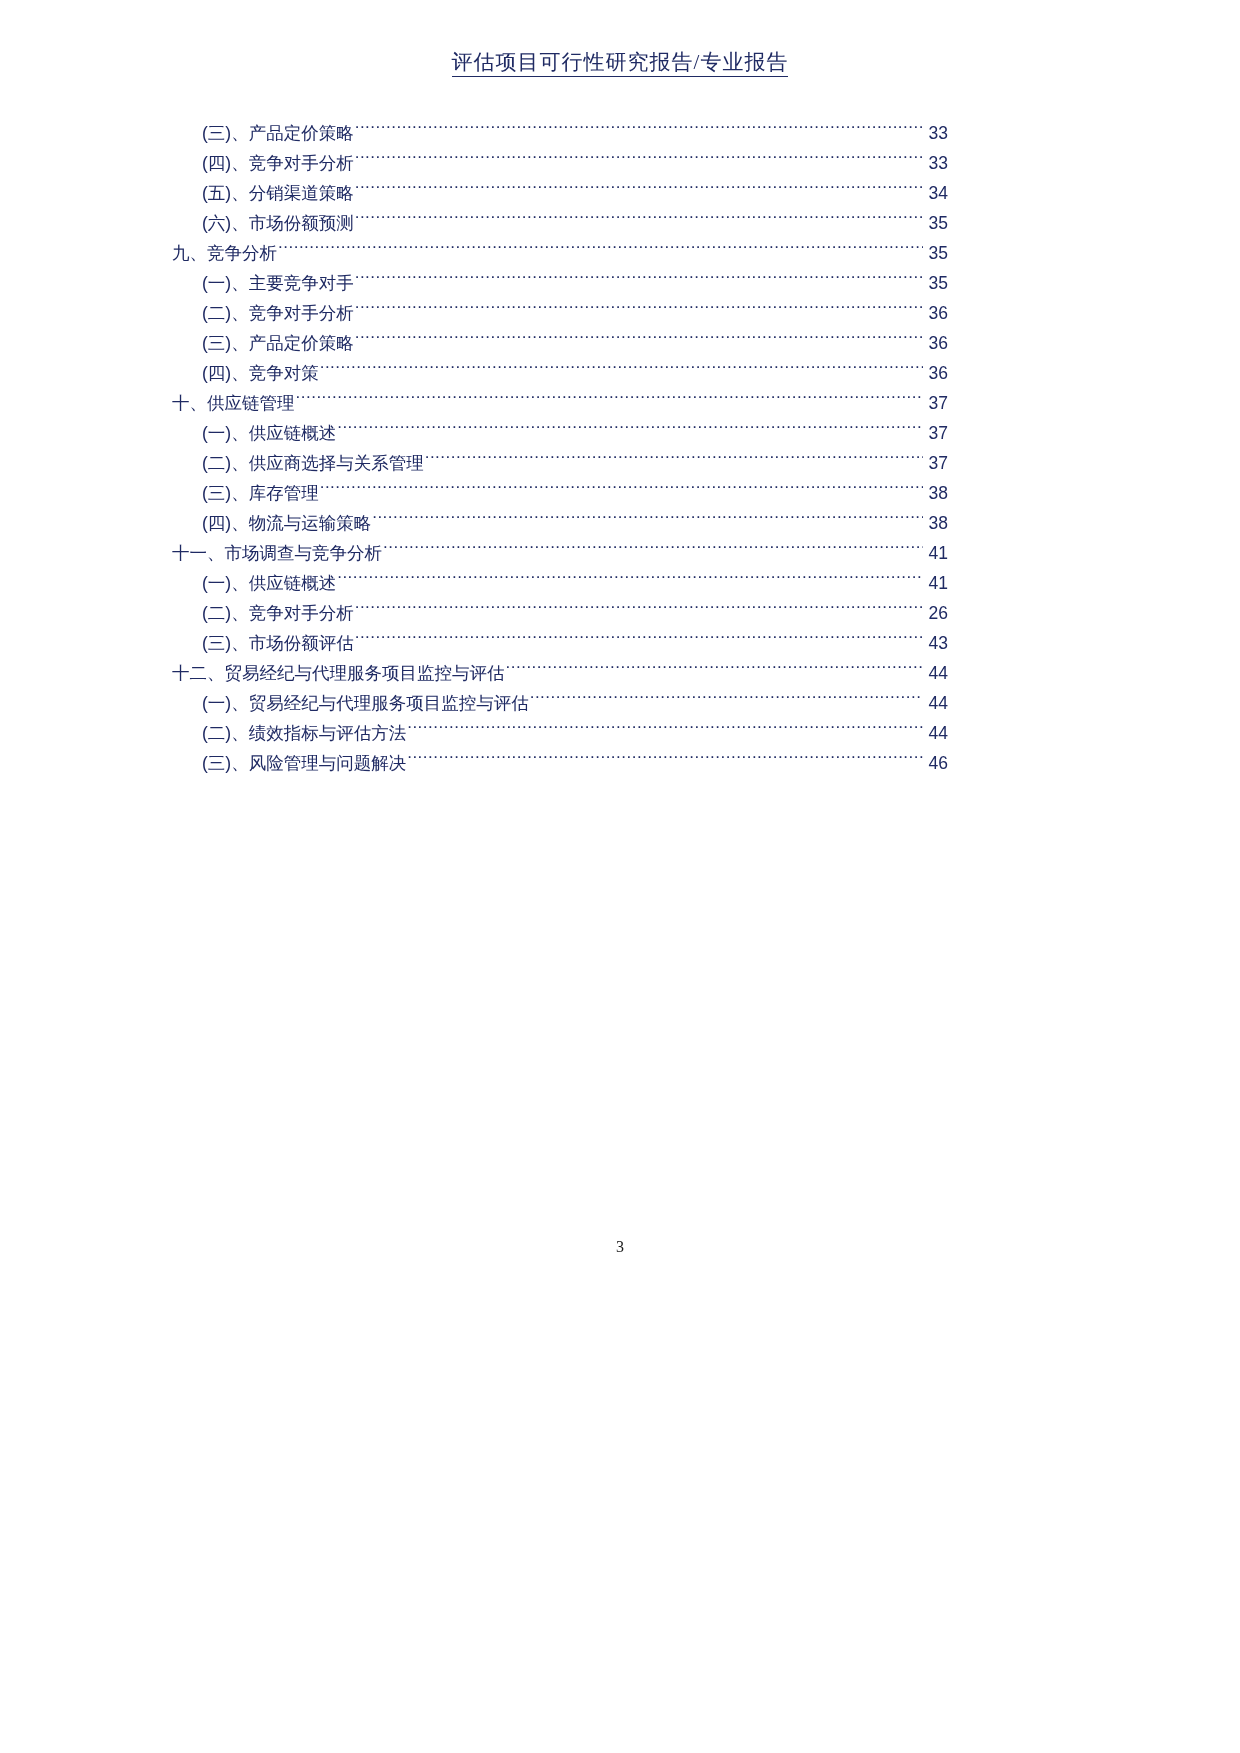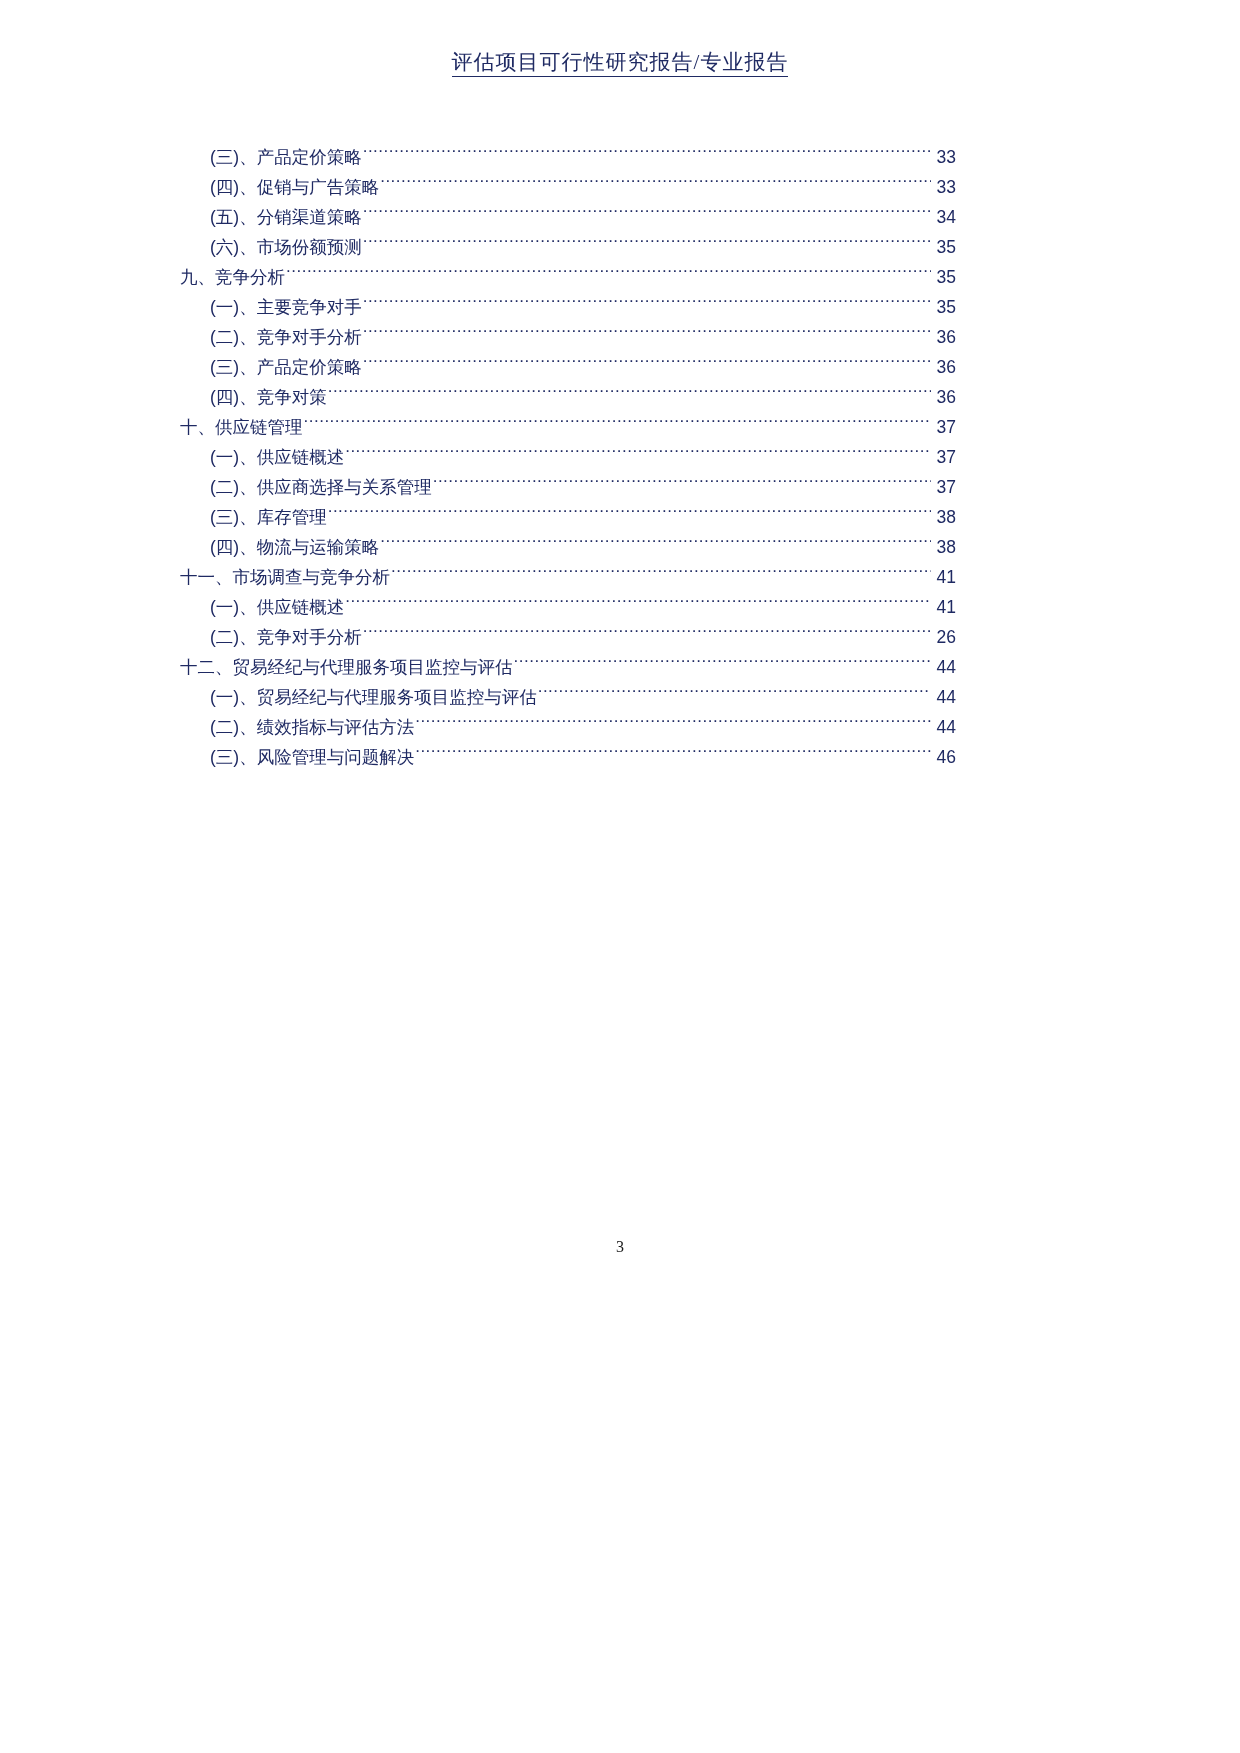--- a/index.html
+++ b/index.html
@@ -28,23 +28,22 @@
     color: #1f2a63;
     letter-spacing: 1px;
   }
   .header span {
     border-bottom: 1px solid #1f2a63;
     padding-bottom: 2px;
   }
   .toc {
     position: absolute;
     top: 118px;
-    left: 180px;
+    left: 172px;
     width: 776px;
-    margin-top: 24px;
   }
   .toc-row {
     display: flex;
     align-items: baseline;
     font-size: 17.5px;
     line-height: 30px;
     white-space: nowrap;
     color: #1f2a63;
   }
   .toc-row.level1 {
@@ -99,21 +98,21 @@
     <span>评估项目可行性研究报告/专业报告</span>
   </div>
 
   <div class="toc" id="toc-list">
       <div class="toc-row level2">
         <span class="toc-label">(三)、产品定价策略</span>
         <span class="toc-dots"></span>
         <span class="toc-page">33</span>
       </div>
       <div class="toc-row level2">
-        <span class="toc-label">(四)、促销与广告策略</span>
+        <span class="toc-label">(四)、竞争对手分析</span>
         <span class="toc-dots"></span>
         <span class="toc-page">33</span>
       </div>
       <div class="toc-row level2">
         <span class="toc-label">(五)、分销渠道策略</span>
         <span class="toc-dots"></span>
         <span class="toc-page">34</span>
       </div>
       <div class="toc-row level2">
         <span class="toc-label">(六)、市场份额预测</span>
@@ -177,20 +176,25 @@
       </div>
       <div class="toc-row level2">
         <span class="toc-label">(一)、供应链概述</span>
         <span class="toc-dots"></span>
         <span class="toc-page">41</span>
       </div>
       <div class="toc-row level2">
         <span class="toc-label">(二)、竞争对手分析</span>
         <span class="toc-dots"></span>
         <span class="toc-page">26</span>
+      </div>
+      <div class="toc-row level2">
+        <span class="toc-label">(三)、市场份额评估</span>
+        <span class="toc-dots"></span>
+        <span class="toc-page">43</span>
       </div>
       <div class="toc-row level1">
         <span class="toc-label">十二、贸易经纪与代理服务项目监控与评估</span>
         <span class="toc-dots"></span>
         <span class="toc-page">44</span>
       </div>
       <div class="toc-row level2">
         <span class="toc-label">(一)、贸易经纪与代理服务项目监控与评估</span>
         <span class="toc-dots"></span>
         <span class="toc-page">44</span>

